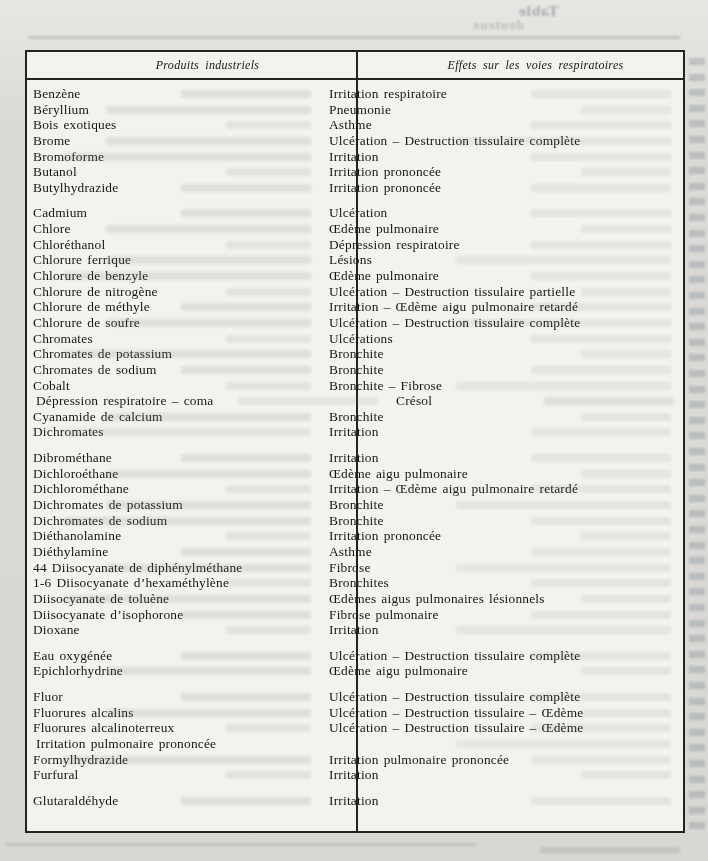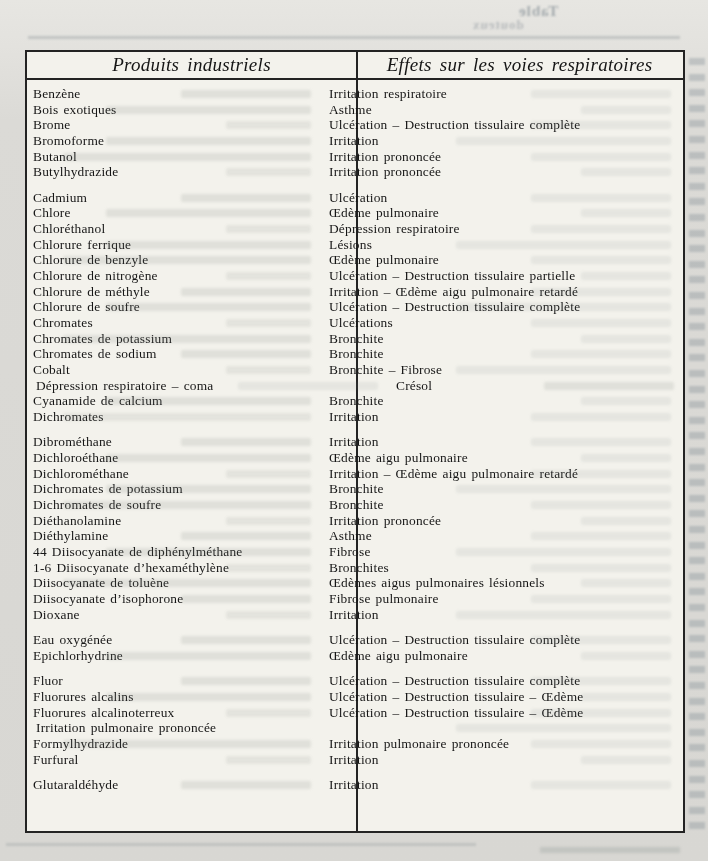--- a/index.html
+++ b/index.html
@@ -44,22 +44,23 @@
     box-sizing:border-box;border:2px solid #232323;background:#f3f2ec;
   }
   .divider{
     position:absolute;left:329px;top:0;bottom:0;width:2px;background:#232323;
   }
   .thead{
     display:flex;height:26px;border-bottom:2px solid #232323;
     align-items:center;
   }
   .th{
-    font-style:italic;font-size:19px;text-align:center;word-spacing:3px;
+    font-style:italic;font-size:12px;text-align:center;word-spacing:3px;
     letter-spacing:0.3px;
+    padding-left:16px;
   }
   .th1{width:329px;}
   .th2{flex:1;}
   .tbody{padding-top:6px;}
   .group{margin-top:10px;}
   .group:first-child{margin-top:0;}
   .row{display:flex;height:15.65px;}
   .cell{
     position:relative;overflow:hidden;box-sizing:border-box;
     font-size:13.4px;line-height:15.6px;white-space:nowrap;
@@ -101,20 +102,24 @@
       <div class="th th1">Produits industriels</div>
       <div class="th th2">Effets sur les voies respiratoires</div>
     </div>
     <div class="tbody">
         <div class="group">
           <div class="row">
             <div class="cell c1">Benzène</div>
             <div class="cell c2">Irritation respiratoire</div>
           </div>
           <div class="row">
+            <div class="cell c1">Béryllium</div>
+            <div class="cell c2">Pneumonie</div>
+          </div>
+          <div class="row">
             <div class="cell c1">Bois exotiques</div>
             <div class="cell c2">Asthme</div>
           </div>
           <div class="row">
             <div class="cell c1">Brome</div>
             <div class="cell c2">Ulcération – Destruction tissulaire complète</div>
           </div>
           <div class="row">
             <div class="cell c1">Bromoforme</div>
             <div class="cell c2">Irritation</div>
@@ -201,21 +206,21 @@
           </div>
           <div class="row">
             <div class="cell c1">Dichlorométhane</div>
             <div class="cell c2">Irritation – Œdème aigu pulmonaire retardé</div>
           </div>
           <div class="row">
             <div class="cell c1">Dichromates de potassium</div>
             <div class="cell c2">Bronchite</div>
           </div>
           <div class="row">
-            <div class="cell c1">Dichromates de soufre</div>
+            <div class="cell c1">Dichromates de sodium</div>
             <div class="cell c2">Bronchite</div>
           </div>
           <div class="row">
             <div class="cell c1">Diéthanolamine</div>
             <div class="cell c2">Irritation prononcée</div>
           </div>
           <div class="row">
             <div class="cell c1">Diéthylamine</div>
             <div class="cell c2">Asthme</div>
           </div>

